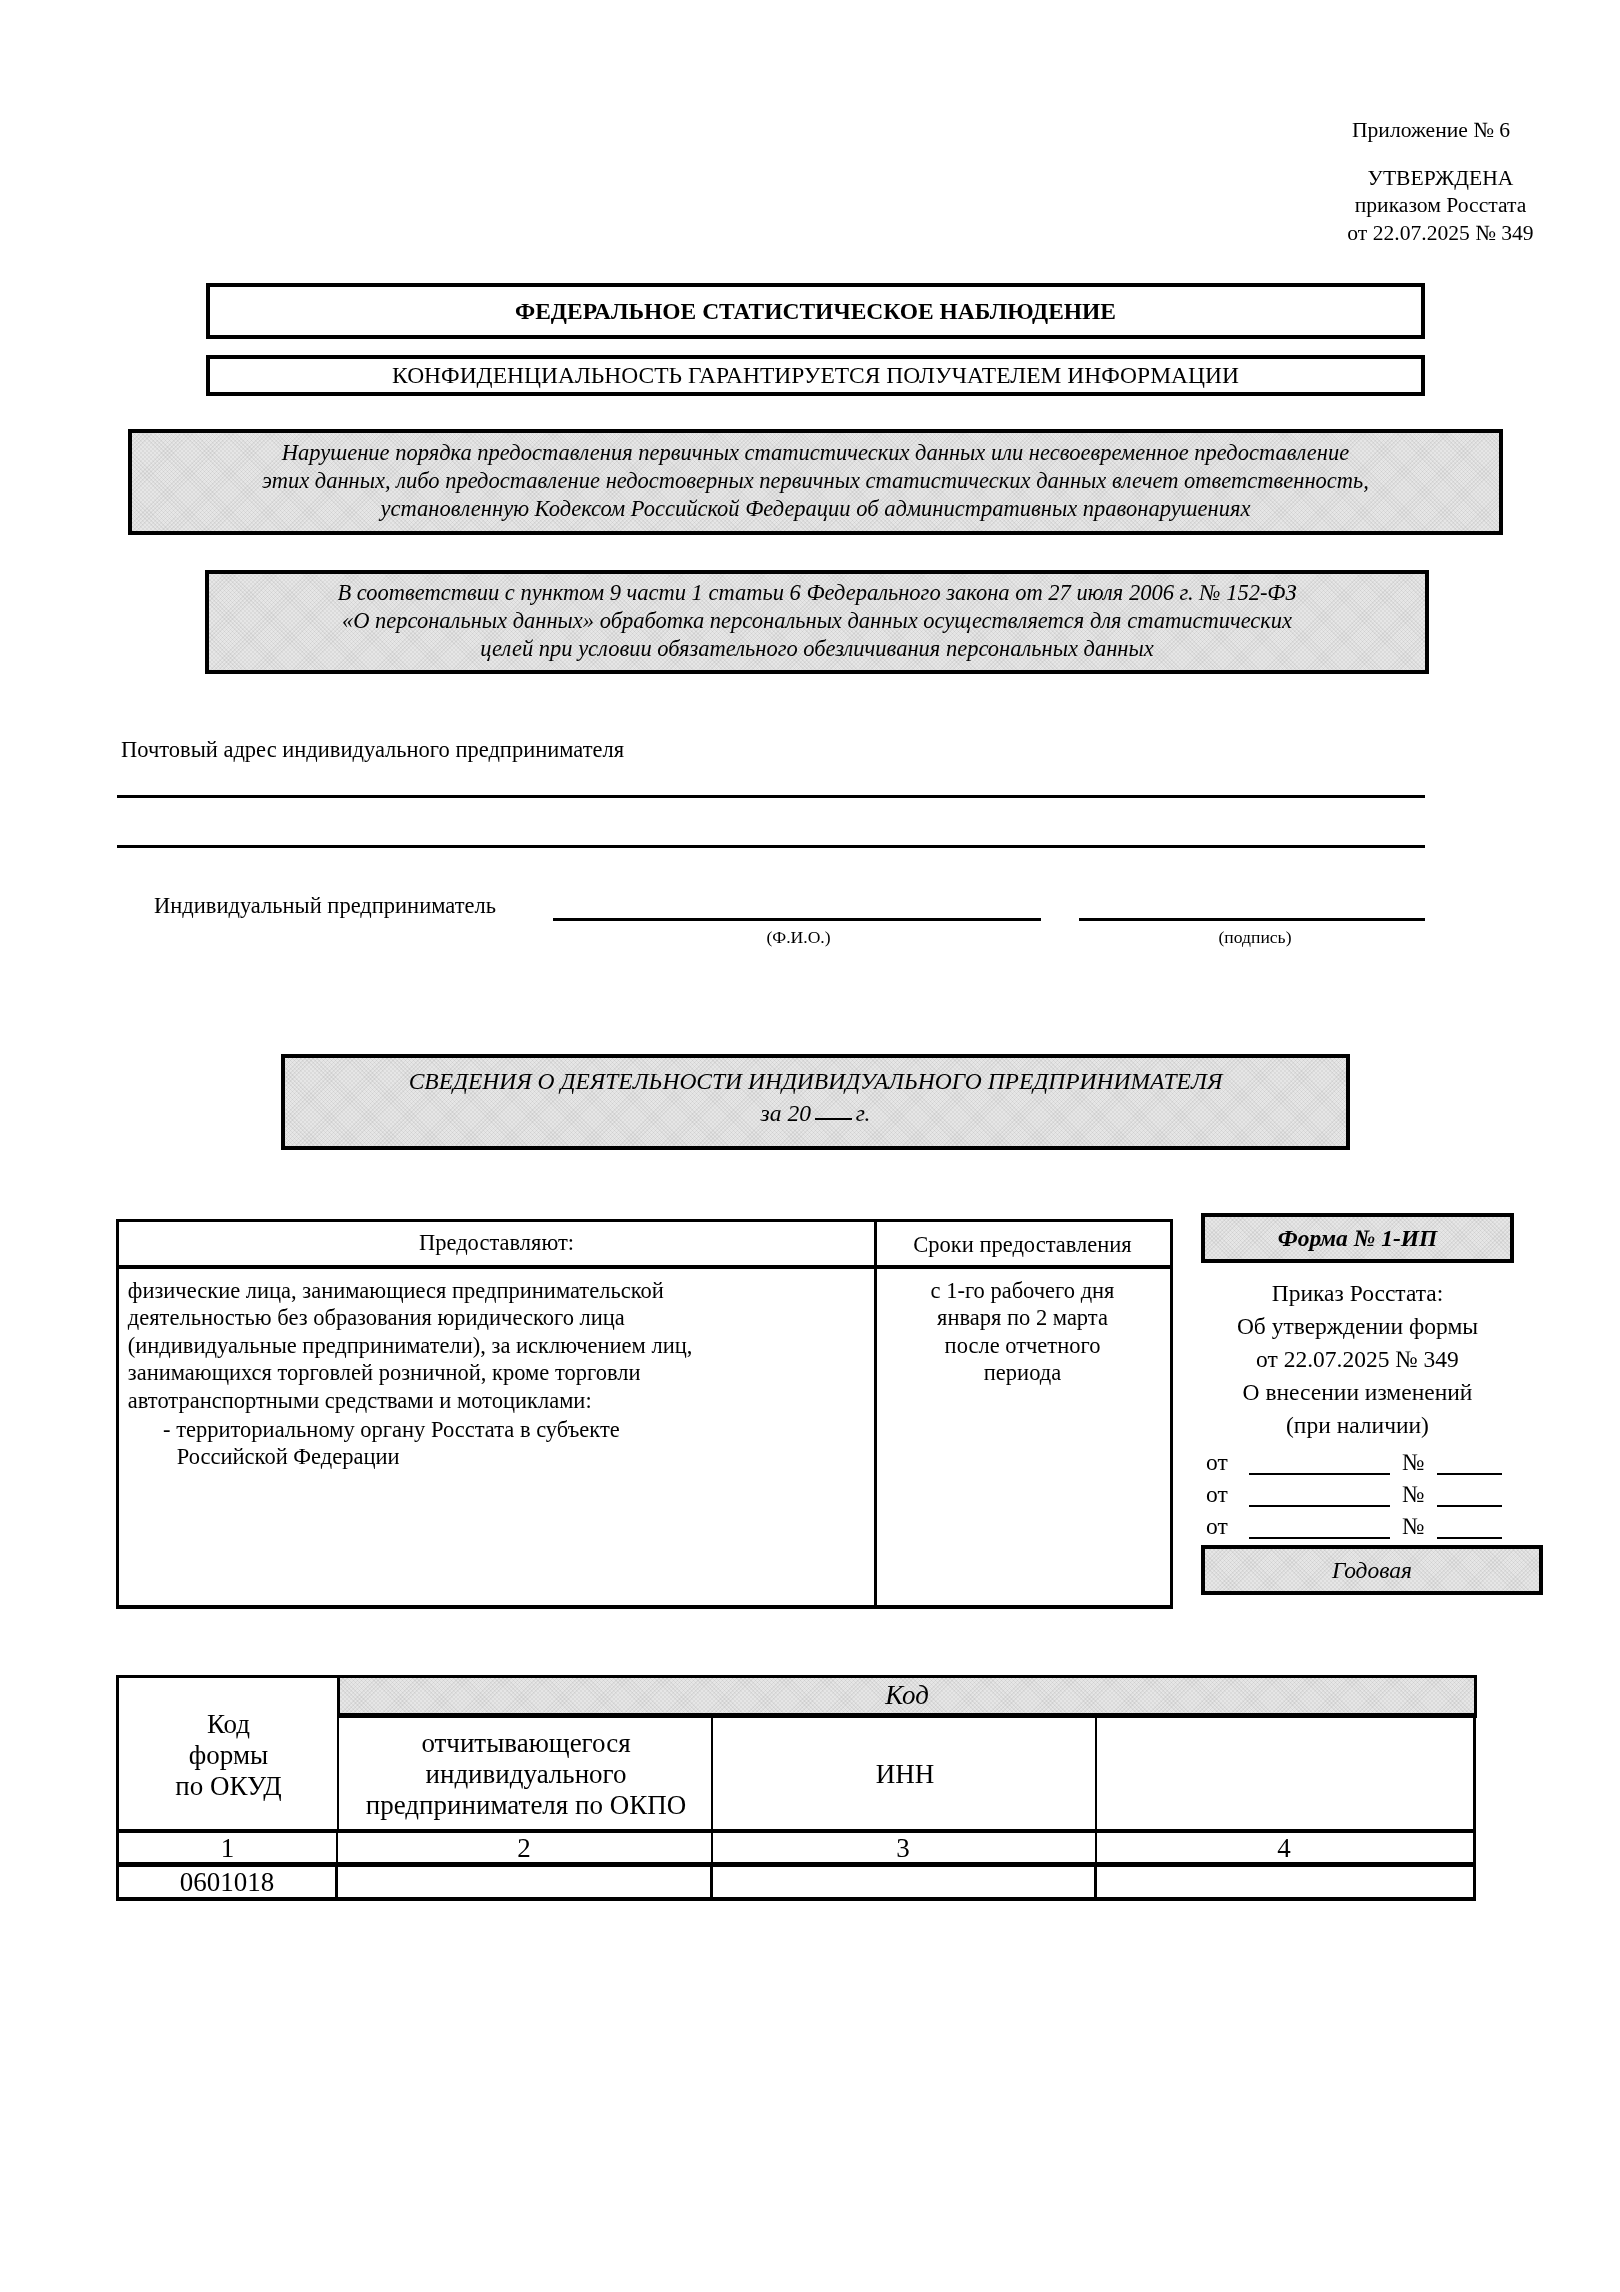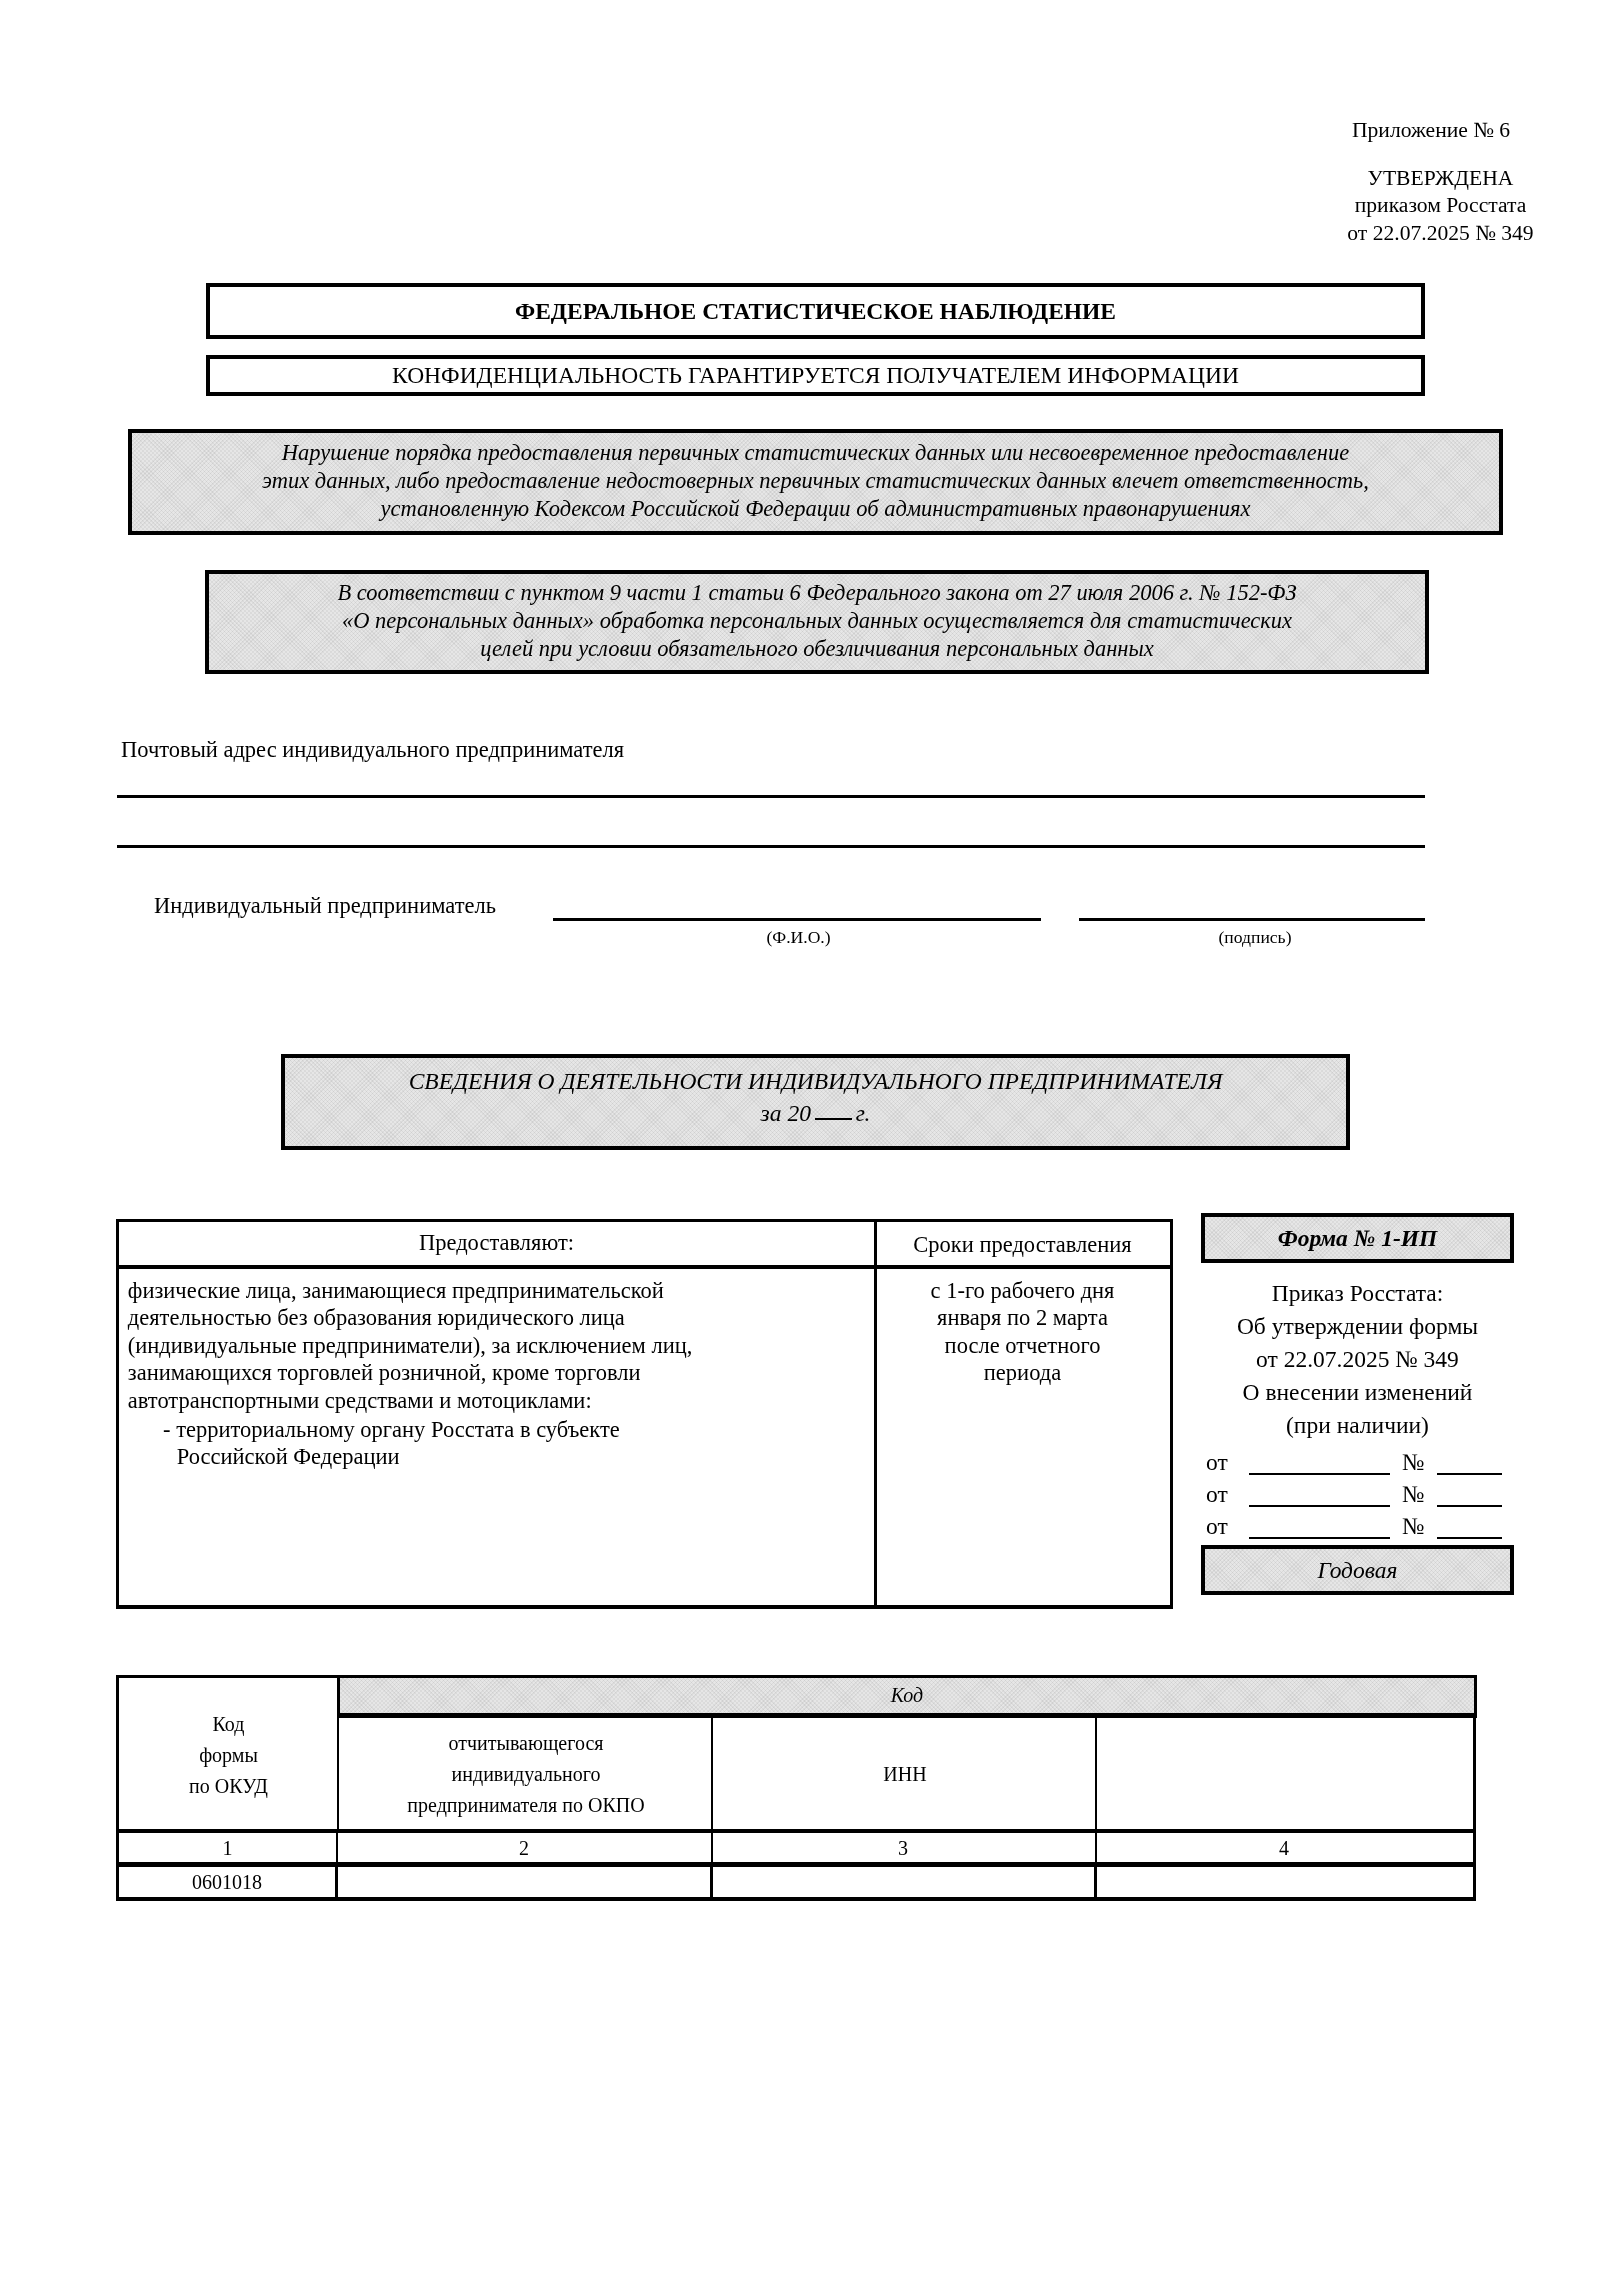--- a/index.html
+++ b/index.html
@@ -43,24 +43,24 @@
   #who-body-1 .item { padding-left: 49px; text-indent: -13.7px; margin-top: 2px; }
   #who-body-2 { position:absolute; left: 758px; top: 55px; width: 291px; font-size: 22.5px; line-height: 27.4px; text-align:center; }
 
   #form-box { left: 1201px; top: 1213px; width: 313px; height: 50px; border: 4.9px solid #000; box-sizing: border-box; display:flex; align-items:center; justify-content:center; font-weight:bold; font-size: 23.5px; }
   #order-block { left: 1201px; top: 1277px; width: 313px; font-size: 23.5px; line-height: 33px; text-align: center; }
   .amend-row { position:absolute; left: 1206px; width: 304px; height: 33px; font-size: 23.5px; }
   .amend-row .ot { position:absolute; left: 0; top: 0; }
   .amend-row .l1 { position:absolute; left: 43px; top: 23.5px; width: 141px; height: 2.9px; background: #000; }
   .amend-row .no { position:absolute; left: 196px; top: 0; }
   .amend-row .l2 { position:absolute; left: 231px; top: 23.5px; width: 65px; height: 2.9px; background: #000; }
-  #period-box { left: 1201px; top: 1545px; width: 313px; height: 50px; border: 4.9px solid #000; box-sizing: border-box; display:flex; align-items:center; justify-content:center; font-size: 23.5px; }
+  #period-box { left: 1201px; top: 1545px; width: 342px; height: 50px; border: 4.9px solid #000; box-sizing: border-box; display:flex; align-items:center; justify-content:center; font-size: 23.5px; }
 
   #code-table { left: 116px; top: 1675px; width: 1360px; height: 235px; }
-  .ct-cell { position:absolute; box-sizing: border-box; display:flex; align-items:center; justify-content:center; text-align:center; font-size: 20px; line-height: 31px; }
+  .ct-cell { position:absolute; box-sizing: border-box; display:flex; align-items:center; justify-content:center; text-align:center; font-size: 27px; line-height: 31px; }
 </style>
 </head>
 <body>
 
 <div id="appendix" class="abs">Приложение № 6</div>
 <div id="approved" class="abs">
   <div>УТВЕРЖДЕНА</div>
   <div>приказом Росстата</div>
   <div>от 22.07.2025 № 349</div>
 </div>

